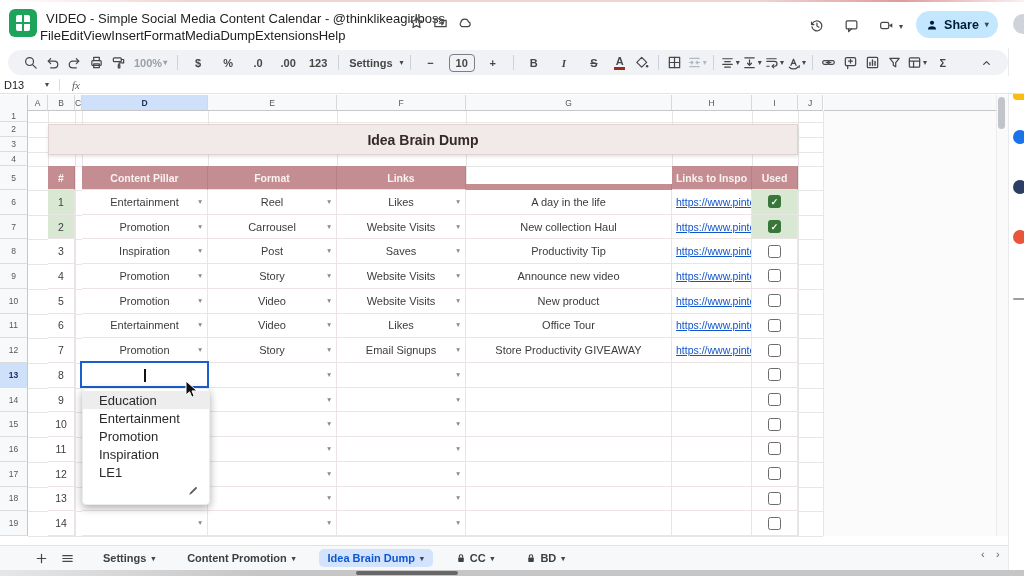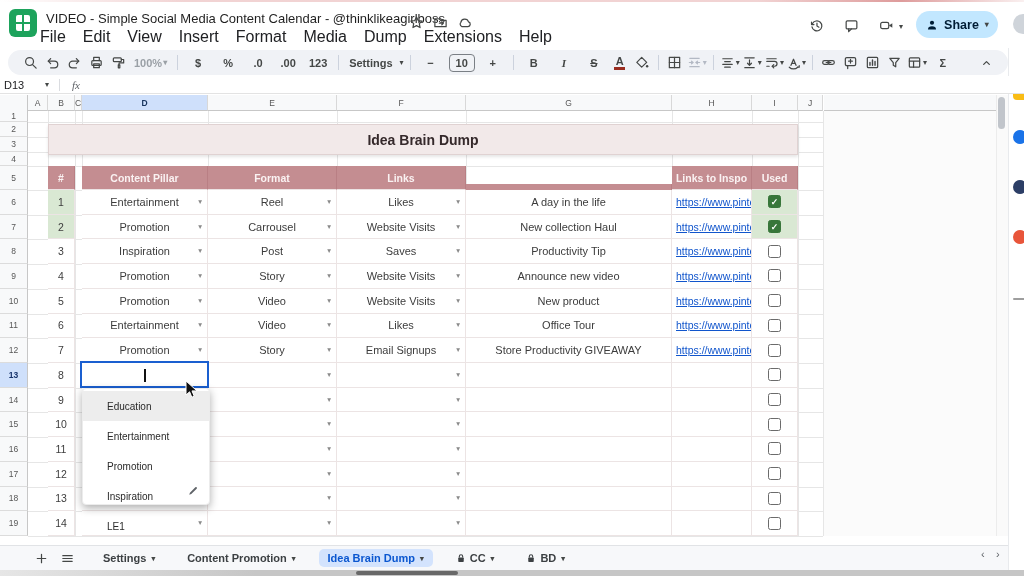--- a/index.html
+++ b/index.html
@@ -6,21 +6,21 @@
   .stage{position:relative;width:1024px;height:576px;background:#fff;overflow:hidden;
          font-family:"Liberation Sans",sans-serif;color:#202124}
   
   .topbar{position:absolute;left:0;top:0;width:100%;height:48px;background:#fff;z-index:20}
   .logo{position:absolute;left:9px;top:9px;width:28px;height:28px;background:#1da35c;border-radius:6px}
   .logo:after{content:"";position:absolute;left:7px;top:6px;width:14px;height:16px;background:#fff;border-radius:2px;
      background-image:linear-gradient(#1da35c,#1da35c),linear-gradient(#1da35c,#1da35c);
      background-size:14px 2px,2px 16px;background-position:0 7px,6px 0;background-repeat:no-repeat}
   .doctitle{position:absolute;left:46px;top:11px;font-size:13px;color:#1f1f1f;white-space:nowrap}
   .t-ico{position:absolute;top:12px;width:20px;height:20px;display:flex;align-items:center;justify-content:center;color:#444746}
-  .menubar{position:absolute;left:40px;top:28px;display:flex;gap:17px;font-size:16px;color:#202124}
+  .menubar{position:absolute;left:40px;top:28px;display:flex;font-size:13px;color:#202124}
   .menu-item{cursor:default}
   .share{position:absolute;left:916px;top:11px;width:82px;height:27px;border-radius:14px;background:#c2e7ff;
          display:flex;align-items:center;justify-content:center;gap:5px;font-size:12.5px;font-weight:700;color:#001d35}
   .avatar{position:absolute;left:1013px;top:14px;width:20px;height:20px;border-radius:50%;background:#cfd4da}
   
   .toolbar{position:absolute;left:8px;top:50px;width:1000px;height:25px;background:#f0f2f6;border-radius:13px;
            display:flex;align-items:center;padding:0 12px;box-sizing:border-box;gap:2px;font-size:11px;color:#444746;z-index:20}
   .ti{height:21px;min-width:20px;display:flex;align-items:center;justify-content:center;border-radius:4px;flex:0 0 auto}
   .ti.txt{padding:0 4px;font-weight:600}
   .sep{width:1px;height:15px;background:#ccd2dd;margin:0 4px;flex:0 0 auto}
@@ -64,21 +64,21 @@
   .linkcell{justify-content:flex-start;padding-left:4px;font-size:10.5px;color:#1155cc;text-decoration:underline;
             white-space:nowrap;overflow:hidden;font-weight:400}
   .chev{position:absolute;right:5px;top:50%;transform:translateY(-50%);font-size:7.5px;color:#8a8a8a;line-height:1}
   .cb{width:13px;height:13px;border:1.6px solid #6b6b6b;border-radius:2.5px;box-sizing:border-box;background:#fff}
   .cb.on{background:#38763a;border-color:#38763a;display:flex;align-items:center;justify-content:center;color:#fff;
          font-size:9px;font-weight:700}
   .selcell{position:absolute;left:80px;top:361px;width:129px;height:27px;border:2px solid #1a5fd0;box-sizing:border-box;z-index:5;background:#fff}
   .cellcaret{position:absolute;left:62px;top:6px;width:1.5px;height:13px;background:#111}
   .dropdown{position:absolute;left:82px;top:388px;width:128px;height:117px;background:#fff;border-radius:4px;
             box-shadow:0 3px 9px rgba(0,0,0,.32);border:1px solid #ececec;box-sizing:border-box;z-index:6;padding-top:2px}
-  .ddopt{height:30px;display:flex;align-items:center;padding-left:24px;font-size:10px;color:#2a2a2a}
+  .ddopt{height:18px;display:flex;align-items:center;padding-left:16px;font-size:13px;color:#2a2a2a}
   .ddopt.hl{background:#ededed}
   .ddpencil{position:absolute;right:10px;bottom:7px}
   .cursor{position:absolute;left:185px;top:380px;z-index:9}
   
   .vscroll{position:absolute;left:996px;top:95px;width:11px;height:441px;background:#fafafa;border-left:1px solid #ececec;z-index:4}
   .vthumb{position:absolute;left:998px;top:97px;width:7px;height:32px;background:#c1c5cb;border-radius:4px;z-index:5}
   .sidepanel{position:absolute;left:1008px;top:48px;width:16px;height:528px;background:#fff;border-left:1px solid #e8eaed;z-index:6}
   .sp-ico{position:absolute;left:1013px;width:14px;height:14px;border-radius:4px;z-index:7}
   
   .tabbar{position:absolute;left:0;top:545px;width:1008px;height:25px;background:#f7f8fa;border-top:1px solid #e1e3e6;

